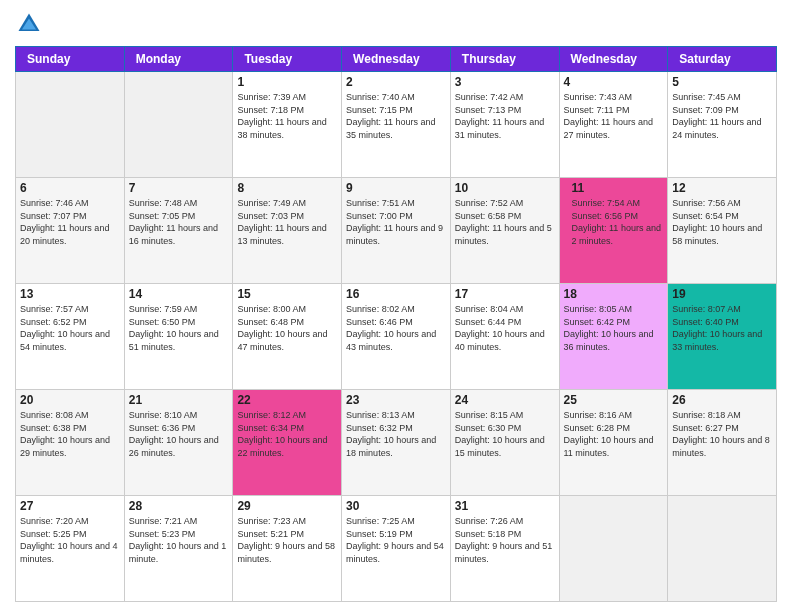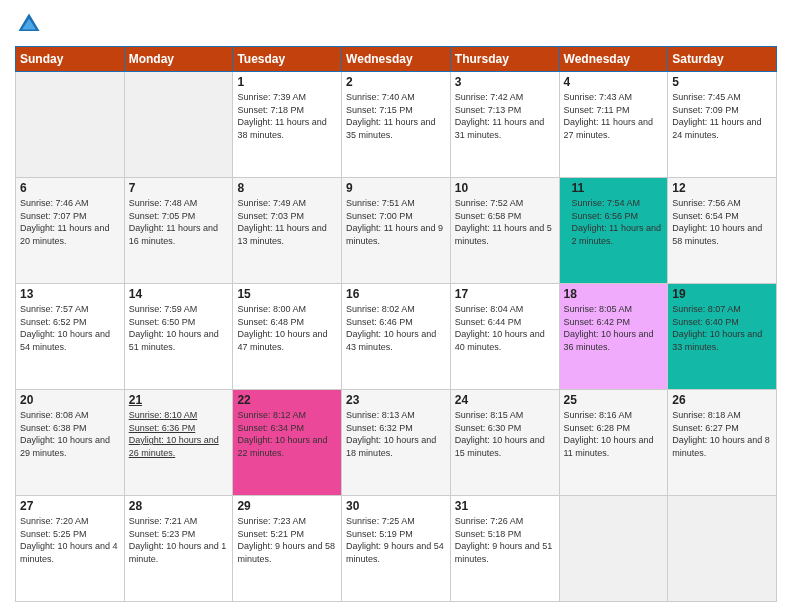--- a/index.html
+++ b/index.html
@@ -61,25 +61,25 @@
       color: #444;
       font-weight: normal;
     }
     .calendar {
       flex: 1;
       border-collapse: collapse;
       width: 100%;
       table-layout: fixed;
     }
     .calendar th {
-      background: #c2410c;
+      background: #6d28d9;
       color: #fff;
       font-size: 12px;
       font-weight: bold;
-      padding: 5px 4px;
+      padding: 5px 11px;
       text-align: left;
       border: 1px solid #1a6fb5;
     }
     .calendar td {
       border: 1px solid #ccc;
       vertical-align: top;
       padding: 3px 4px;
       font-size: 9.5px;
       color: #333;
       height: 82px;
@@ -179,21 +179,21 @@
             <div class="day-info">Sunrise: 7:49 AM<br>Sunset: 7:03 PM<br>Daylight: 11 hours and 13 minutes.</div>
           </td>
           <td style="background: rgb(245, 245, 245);">
             <span class="day-num">9</span>
             <div class="day-info">Sunrise: 7:51 AM<br>Sunset: 7:00 PM<br>Daylight: 11 hours and 9 minutes.</div>
           </td>
           <td style="background: rgb(245, 245, 245);">
             <span class="day-num">10</span>
             <div class="day-info">Sunrise: 7:52 AM<br>Sunset: 6:58 PM<br>Daylight: 11 hours and 5 minutes.</div>
           </td>
-          <td style="background: #14b8a6; padding-left: 12px;">
+          <td style="background: #ec4899; padding-left: 12px;">
             <span class="day-num">11</span>
             <div class="day-info">Sunrise: 7:54 AM<br>Sunset: 6:56 PM<br>Daylight: 11 hours and 2 minutes.</div>
           </td>
           <td style="background: rgb(245, 245, 245);">
             <span class="day-num">12</span>
             <div class="day-info">Sunrise: 7:56 AM<br>Sunset: 6:54 PM<br>Daylight: 10 hours and 58 minutes.</div>
           </td>
         </tr>
         <tr>
           <td style="background: rgb(255, 255, 255);">
@@ -223,21 +223,21 @@
           <td style="background: #14b8a6;">
             <span class="day-num">19</span>
             <div class="day-info">Sunrise: 8:07 AM<br>Sunset: 6:40 PM<br>Daylight: 10 hours and 33 minutes.</div>
           </td>
         </tr>
         <tr>
           <td style="background: rgb(245, 245, 245);">
             <span class="day-num">20</span>
             <div class="day-info">Sunrise: 8:08 AM<br>Sunset: 6:38 PM<br>Daylight: 10 hours and 29 minutes.</div>
           </td>
-          <td style="background: rgb(245, 245, 245); text-decoration: underline;">
+          <td style="background: rgb(245, 245, 245);">
             <span class="day-num">21</span>
             <div class="day-info">Sunrise: 8:10 AM<br>Sunset: 6:36 PM<br>Daylight: 10 hours and 26 minutes.</div>
           </td>
           <td style="background: #ec4899;">
             <span class="day-num">22</span>
             <div class="day-info">Sunrise: 8:12 AM<br>Sunset: 6:34 PM<br>Daylight: 10 hours and 22 minutes.</div>
           </td>
           <td style="background: rgb(245, 245, 245);">
             <span class="day-num">23</span>
             <div class="day-info">Sunrise: 8:13 AM<br>Sunset: 6:32 PM<br>Daylight: 10 hours and 18 minutes.</div>

